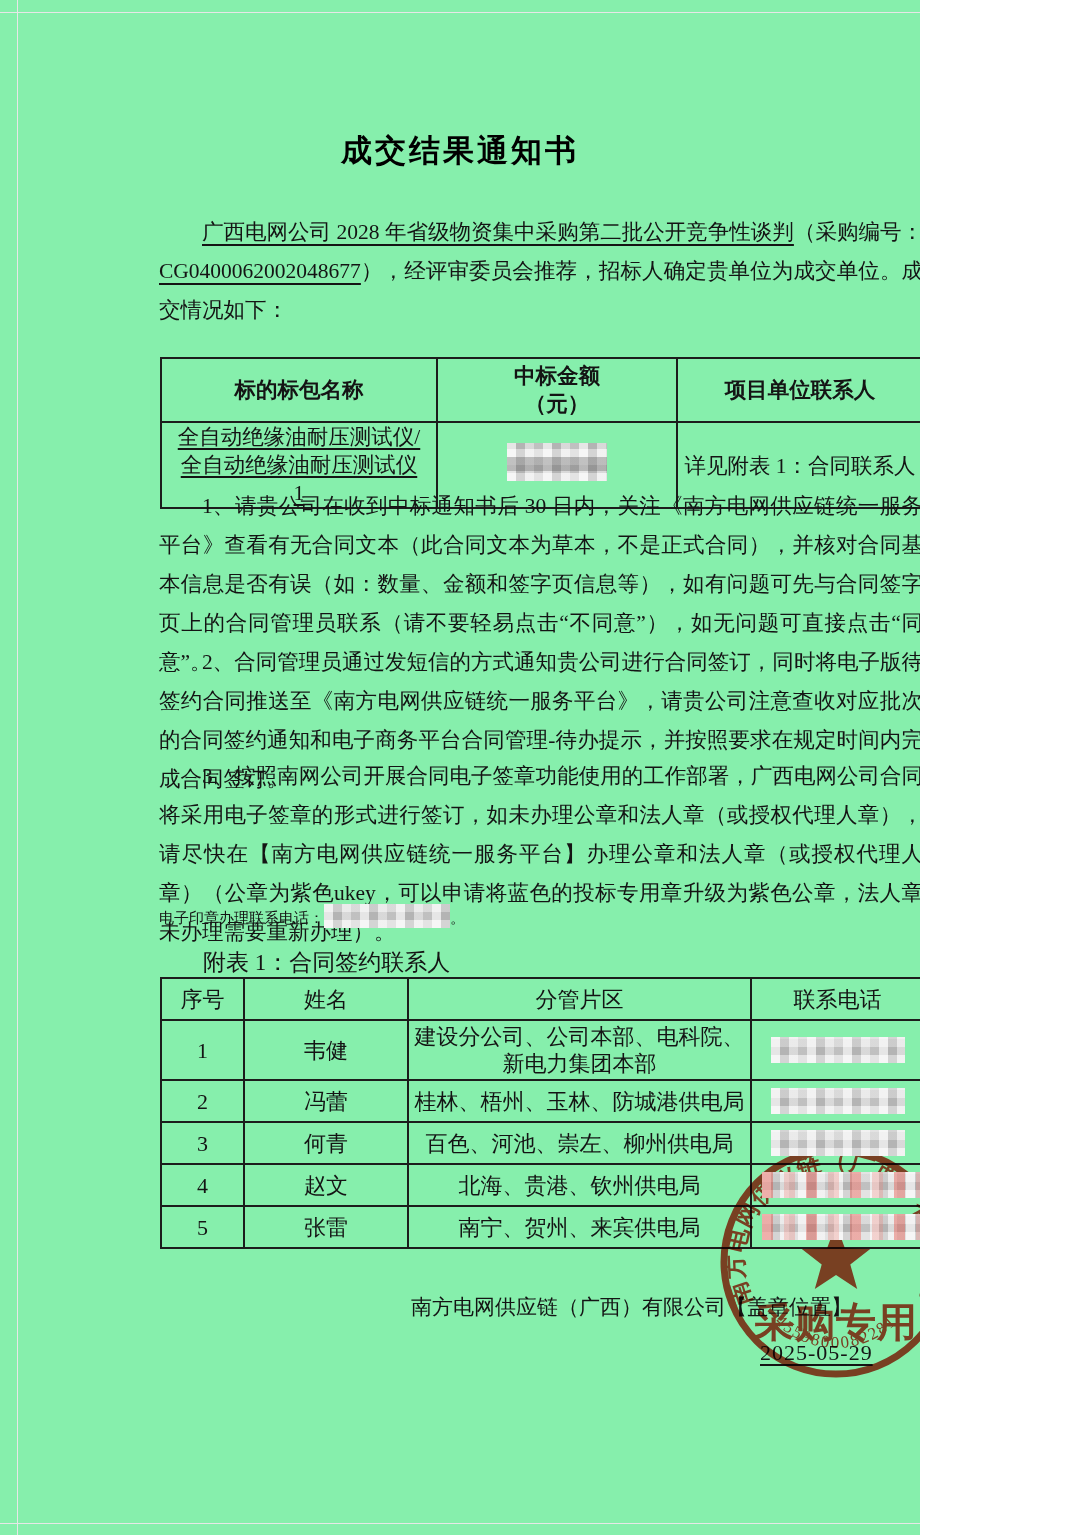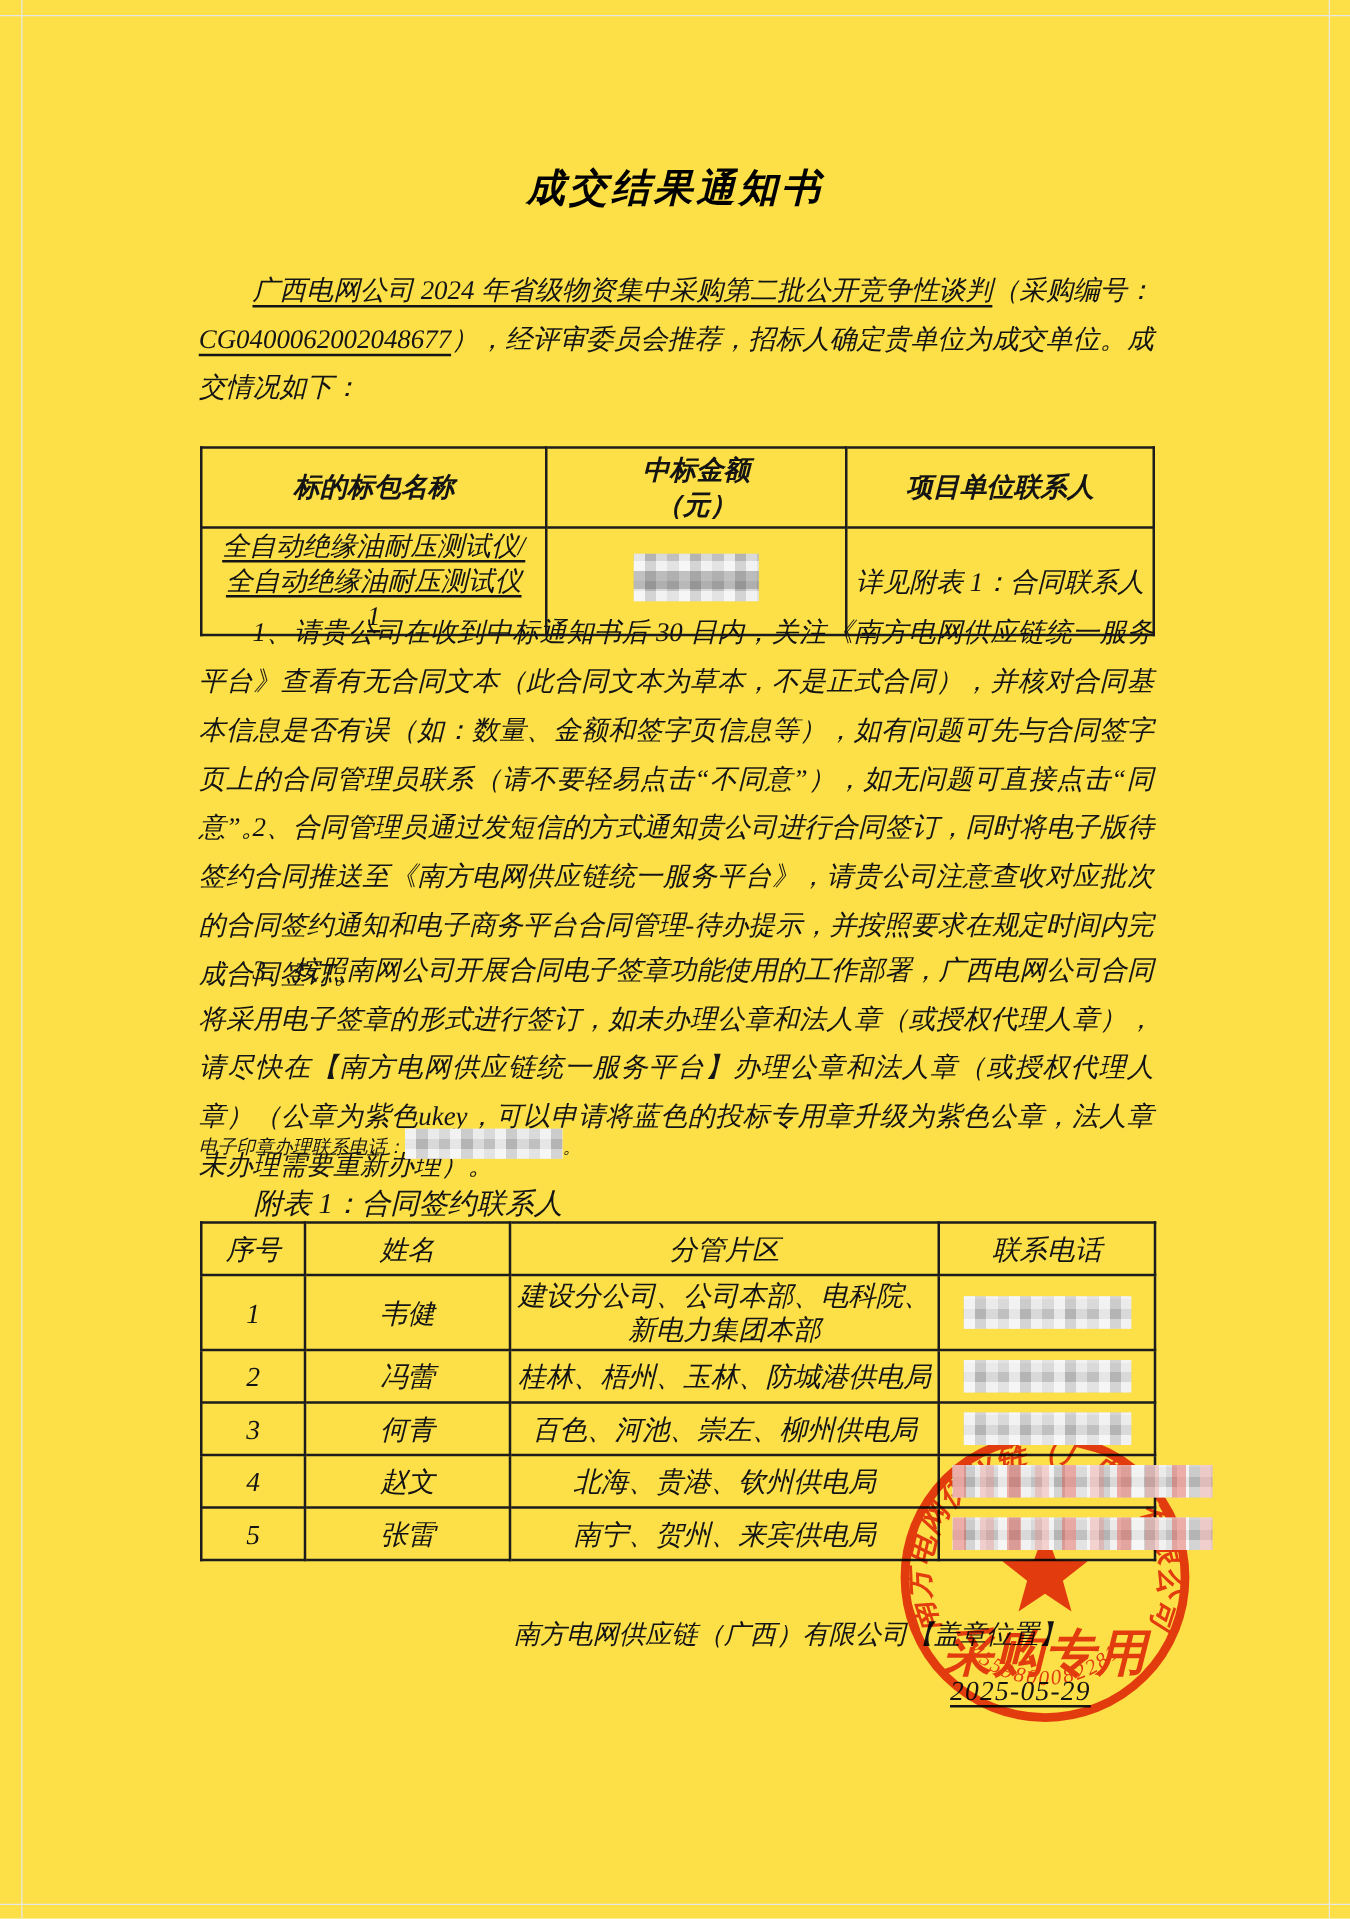--- a/index.html
+++ b/index.html
@@ -1,22 +1,21 @@
 <!DOCTYPE html>
 <html style="--stamp-red: #e23522;"><head>
 <meta charset="utf-8">
 <style>
   :root { --stamp-red:#e23522; --ink:#141414; }
   * { margin:0; padding:0; box-sizing:border-box; }
   html,body { background:#ffffff; }
   .page {
-    position:relative; width:1080px; height:1535px; background:#fde047;
+    position:relative; width:920px; height:1535px; background:#86efac;
     font-family:"Liberation Serif","DejaVu Serif",serif; color:var(--ink);
     overflow:hidden;
-    font-style:italic;
   }
   
   .edge { position:absolute; background:#e7e7e7; }
   .edge-top { left:0; top:12px; width:1080px; height:1px; }
   .edge-left { left:17px; top:0; width:1px; height:1535px; }
   .edge-right { left:1063px; top:0; width:1px; height:1535px; }
   .edge-bottom { left:0; top:1523px; width:1080px; height:1px; }
 
   .doc-title {
     position:absolute; top:130px; left:0; width:100%; text-align:center;
@@ -110,21 +109,21 @@
 <body>
 
 <div class="page">
   <div class="edge edge-top"></div>
   <div class="edge edge-left"></div>
   <div class="edge edge-right"></div>
   <div class="edge edge-bottom"></div>
 
   <div class="doc-title">成交结果通知书</div>
 
-  <p class="intro"><span class="useg">广西电网公司 2024 年省级物资集中采购第二批公开竞争性谈判</span><span>（采购编号：</span><span class="useg">CG0400062002048677</span><span>），经评审委员会推荐，招标人确定贵单位为成交单位。成交情况如下：</span></p>
+  <p class="intro"><span class="useg">广西电网公司 2028 年省级物资集中采购第二批公开竞争性谈判</span><span>（采购编号：</span><span class="useg">CG0400062002048677</span><span>），经评审委员会推荐，招标人确定贵单位为成交单位。成交情况如下：</span></p>
 
   <table class="t1">
     <colgroup>
         <col style="width:276px">
         <col style="width:240px">
         <col style="width:246px">
       </colgroup>
     <thead>
       <tr>
         <th>标的标包名称</th>

